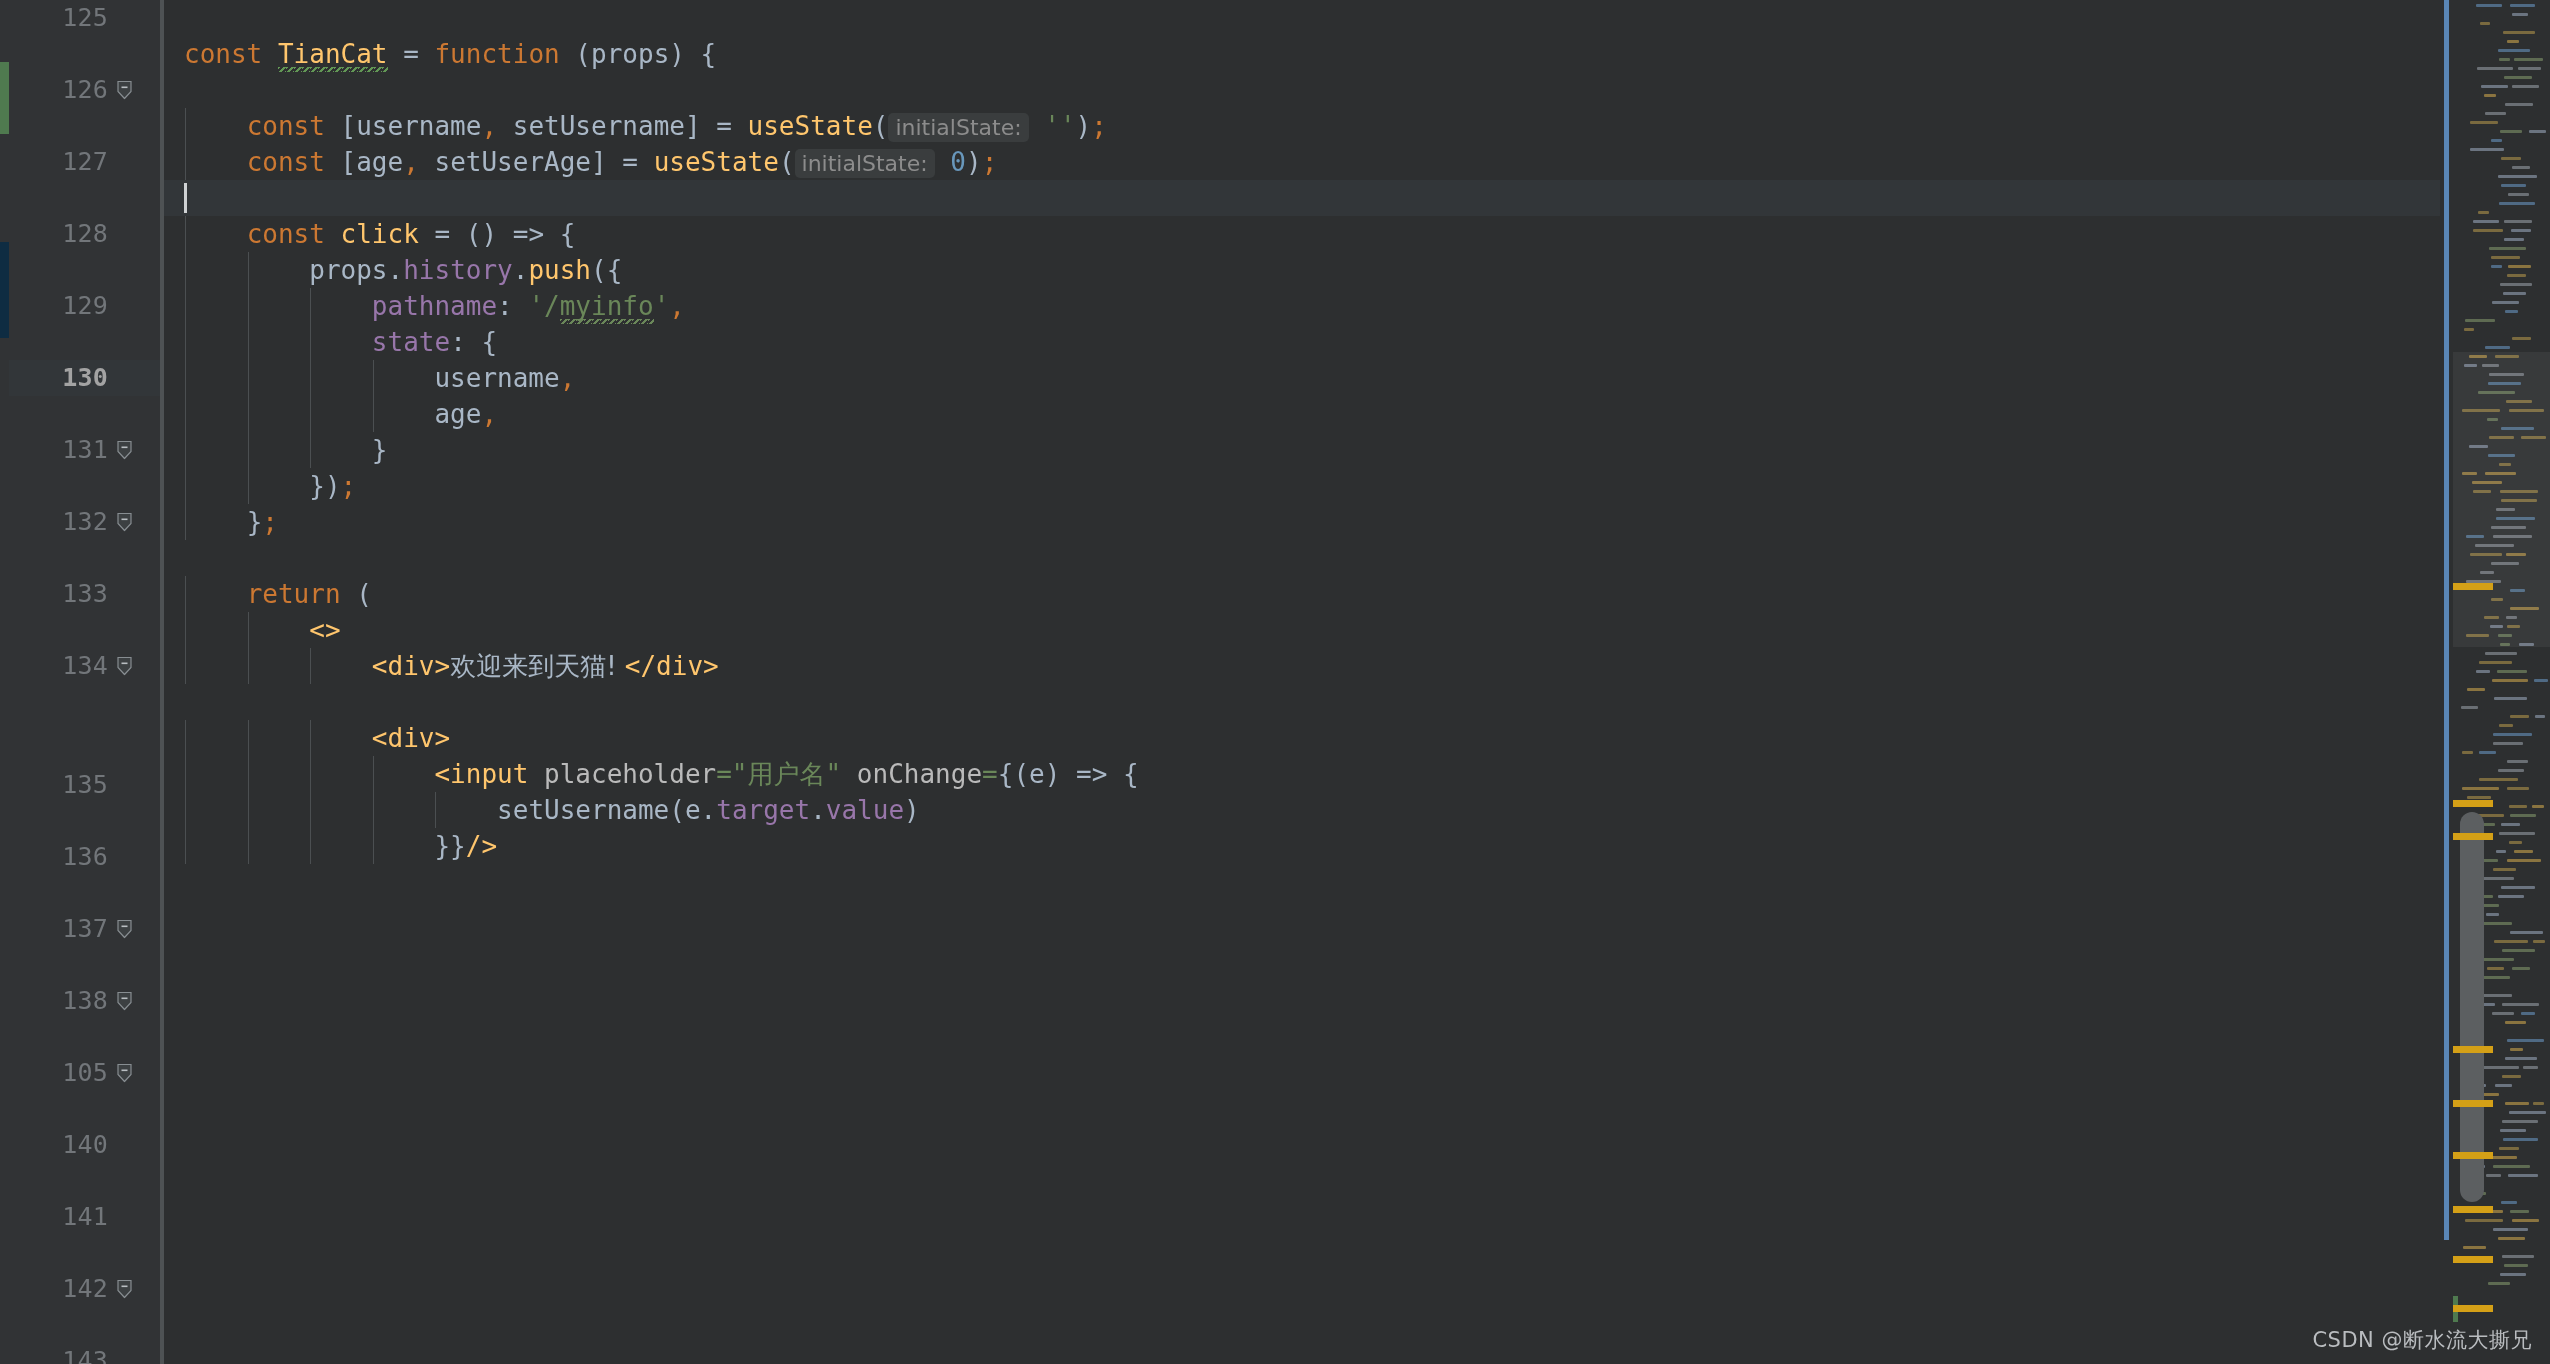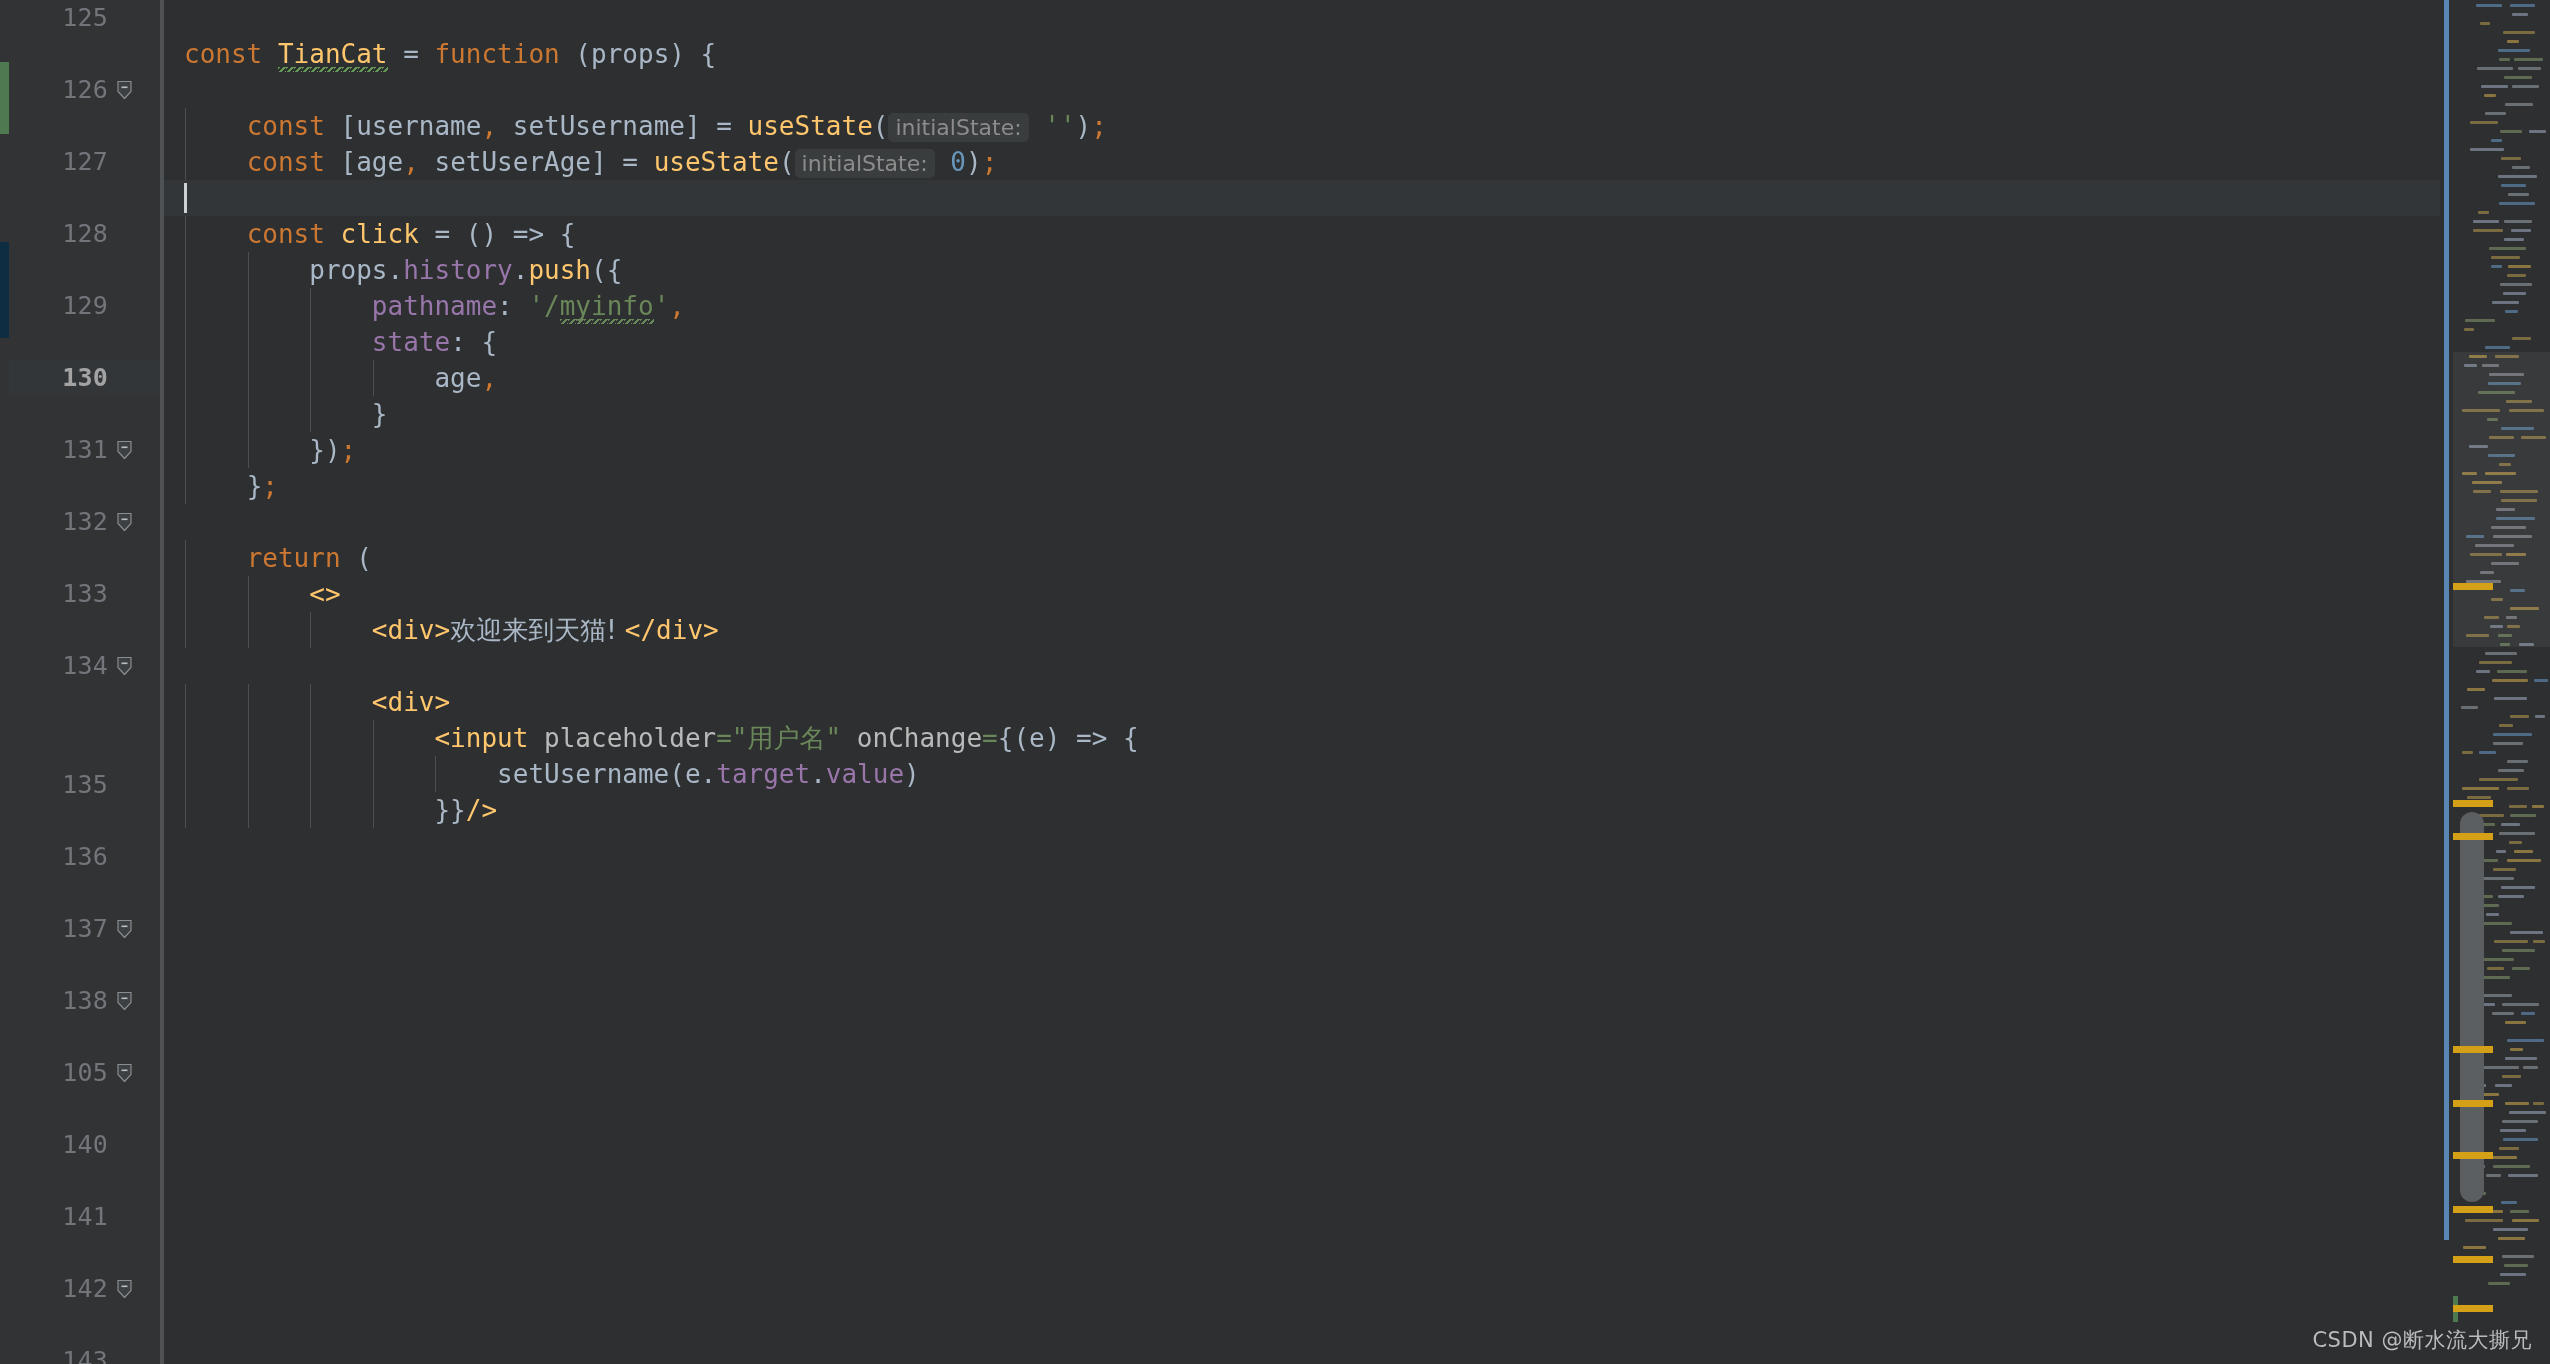--- a/index.html
+++ b/index.html
@@ -209,20 +209,21 @@
         <div class="cline"></div>
         <div class="cline"><span class="kw">const </span><span class="fn squig-warn">TianCat</span><span class="op"> = </span><span class="kw">function</span><span class="pun"> (</span><span class="id">props</span><span class="pun">) {</span></div>
         <div class="cline"></div>
         <div class="cline"><span class="ig" style="left: 25px;"></span><span class="pun">    </span><span class="kw">const </span><span class="pun">[</span><span class="id">username</span><span class="comma">,</span><span class="id"> setUsername</span><span class="pun">] = </span><span class="fn">useState</span><span class="pun">(</span><span class="hint">initialState:</span><span class="pun"> </span><span class="str">''</span><span class="pun">)</span><span class="comma">;</span></div>
         <div class="cline"><span class="ig" style="left: 25px;"></span><span class="pun">    </span><span class="kw">const </span><span class="pun">[</span><span class="id">age</span><span class="comma">,</span><span class="id"> setUserAge</span><span class="pun">] = </span><span class="fn">useState</span><span class="pun">(</span><span class="hint">initialState:</span><span class="pun"> </span><span class="num">0</span><span class="pun">)</span><span class="comma">;</span></div>
         <div class="cline caret-ln"></div>
         <div class="cline"><span class="ig" style="left: 25px;"></span><span class="pun">    </span><span class="kw">const </span><span class="fn">click</span><span class="pun"> = () =&gt; {</span></div>
         <div class="cline"><span class="ig" style="left: 25px;"></span><span class="ig" style="left: 87.6px;"></span><span class="pun">        </span><span class="id">props</span><span class="pun">.</span><span class="prop">history</span><span class="pun">.</span><span class="fn">push</span><span class="pun">({</span></div>
         <div class="cline"><span class="ig" style="left: 25px;"></span><span class="ig" style="left: 87.6px;"></span><span class="ig" style="left: 150.2px;"></span><span class="pun">            </span><span class="prop">pathname</span><span class="pun">:</span><span class="pun"> </span><span class="str">'/</span><span class="str squig">myinfo</span><span class="str">'</span><span class="comma">,</span></div>
         <div class="cline"><span class="ig" style="left: 25px;"></span><span class="ig" style="left: 87.6px;"></span><span class="ig" style="left: 150.2px;"></span><span class="pun">            </span><span class="prop">state</span><span class="pun">: {</span></div>
+        <div class="cline"><span class="ig" style="left: 25px;"></span><span class="ig" style="left: 87.6px;"></span><span class="ig" style="left: 150.2px;"></span><span class="ig" style="left: 212.8px;"></span><span class="pun">                </span><span class="id">username</span><span class="comma">,</span></div>
         <div class="cline"><span class="ig" style="left: 25px;"></span><span class="ig" style="left: 87.6px;"></span><span class="ig" style="left: 150.2px;"></span><span class="ig" style="left: 212.8px;"></span><span class="pun">                </span><span class="id">age</span><span class="comma">,</span></div>
         <div class="cline"><span class="ig" style="left: 25px;"></span><span class="ig" style="left: 87.6px;"></span><span class="ig" style="left: 150.2px;"></span><span class="pun">            </span><span class="pun">}</span></div>
         <div class="cline"><span class="ig" style="left: 25px;"></span><span class="ig" style="left: 87.6px;"></span><span class="pun">        </span><span class="pun">})</span><span class="comma">;</span></div>
         <div class="cline"><span class="ig" style="left: 25px;"></span><span class="pun">    </span><span class="pun">}</span><span class="comma">;</span></div>
         <div class="cline"></div>
         <div class="cline"><span class="ig" style="left: 25px;"></span><span class="pun">    </span><span class="kw">return</span><span class="pun"> (</span></div>
         <div class="cline"><span class="ig" style="left: 25px;"></span><span class="ig" style="left: 87.6px;"></span><span class="pun">        </span><span class="fn">&lt;&gt;</span></div>
         <div class="cline"><span class="ig" style="left: 25px;"></span><span class="ig" style="left: 87.6px;"></span><span class="ig" style="left: 150.2px;"></span><span class="pun">            </span><span class="fn">&lt;div&gt;</span><span class="txt cjk">欢迎来到天猫! </span><span class="fn">&lt;/div&gt;</span></div>
         <div class="cline"></div>
         <div class="cline"><span class="ig" style="left: 25px;"></span><span class="ig" style="left: 87.6px;"></span><span class="ig" style="left: 150.2px;"></span><span class="pun">            </span><span class="fn">&lt;div&gt;</span></div>

